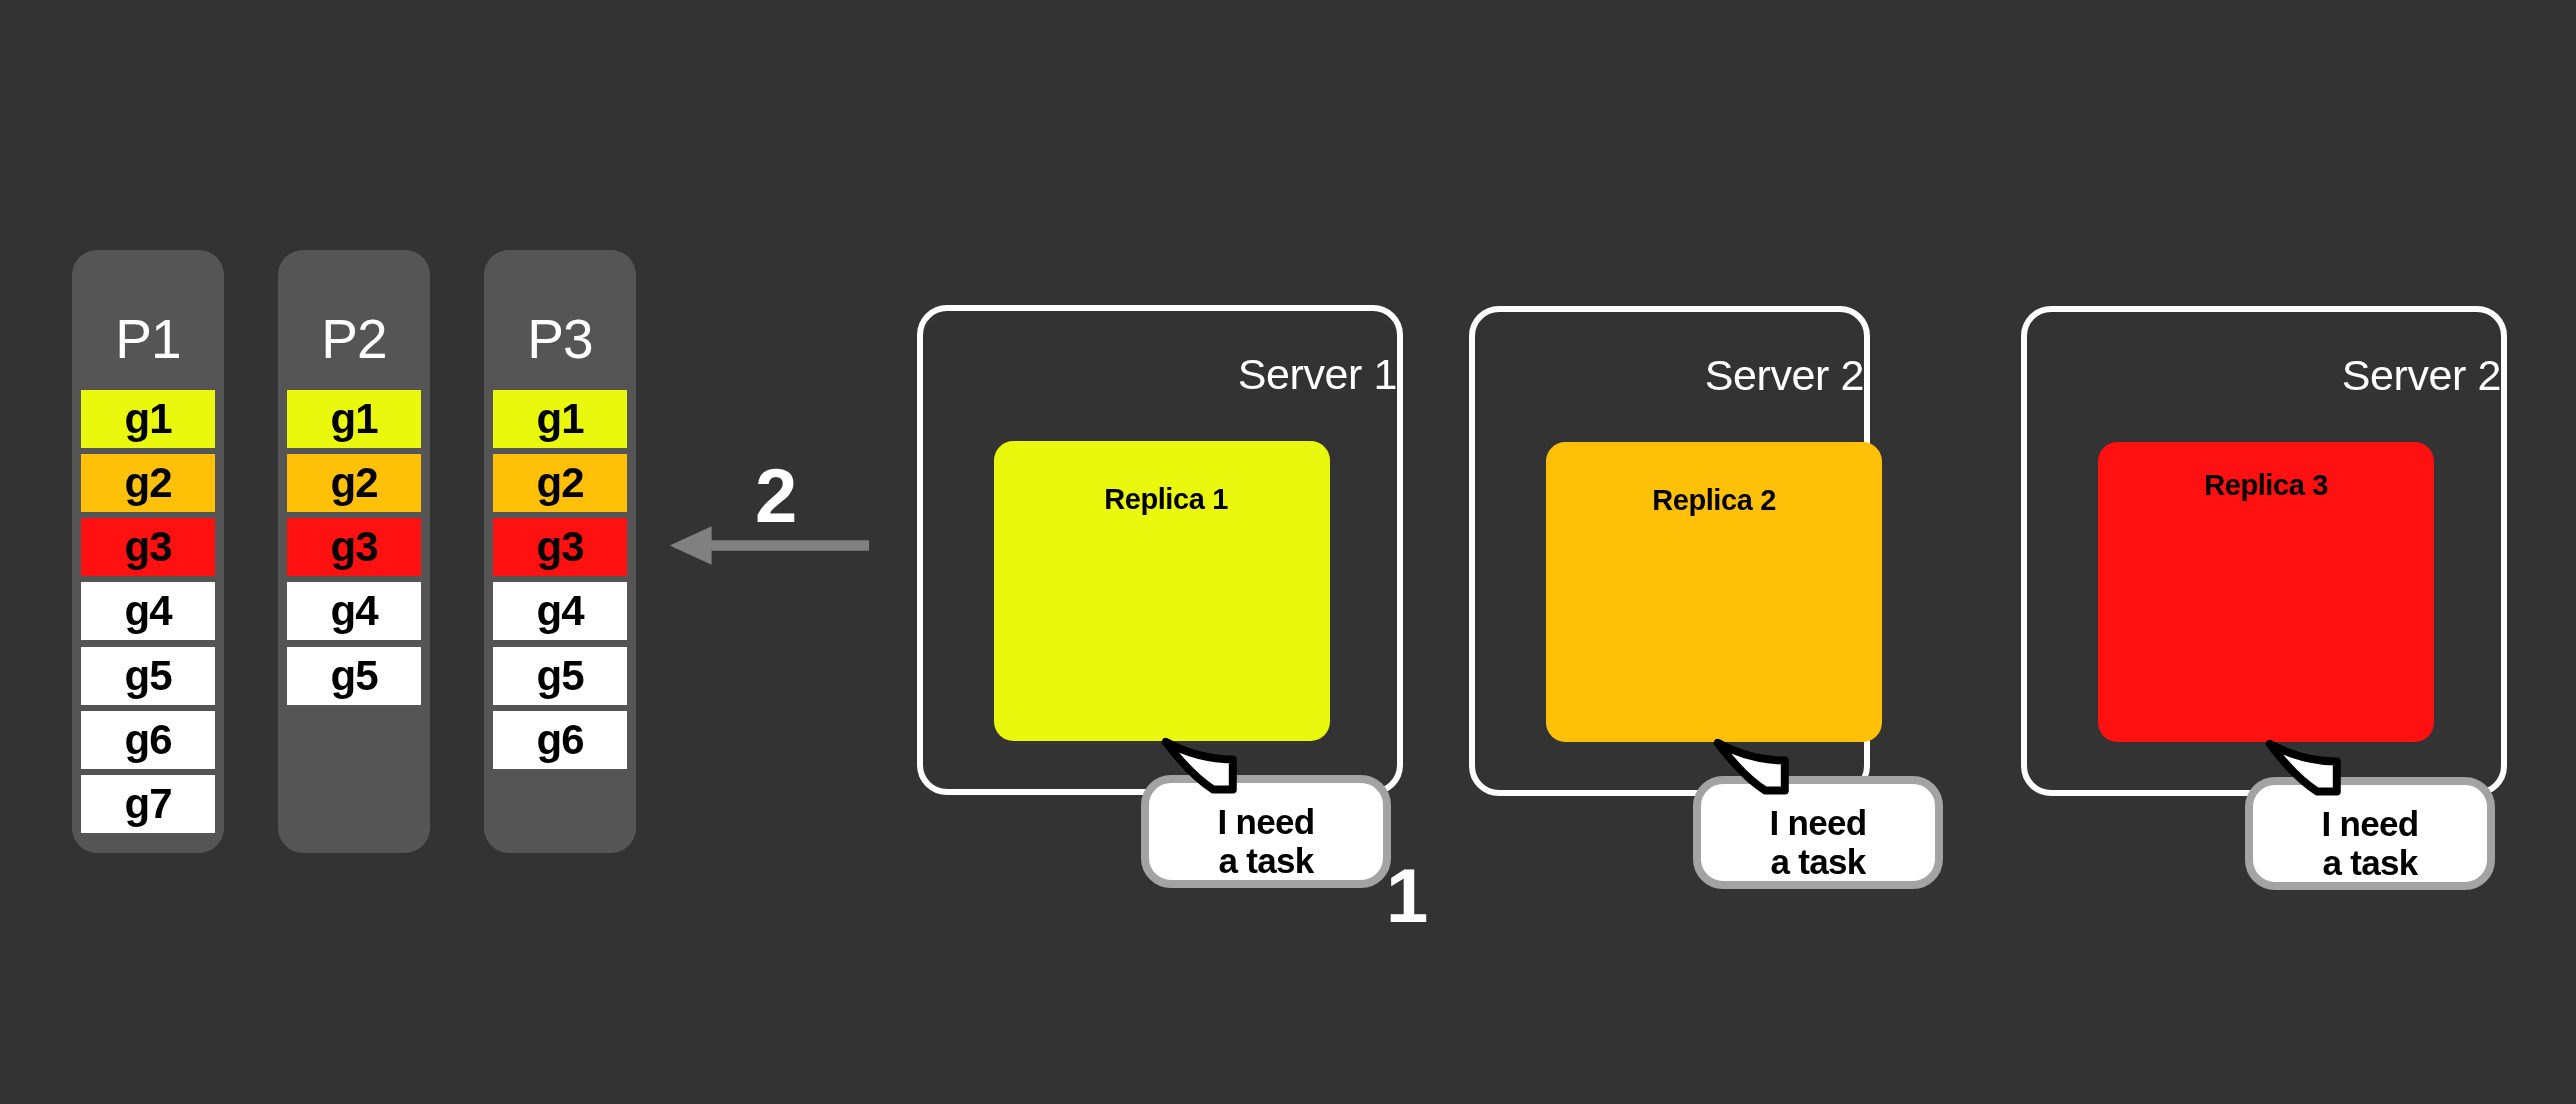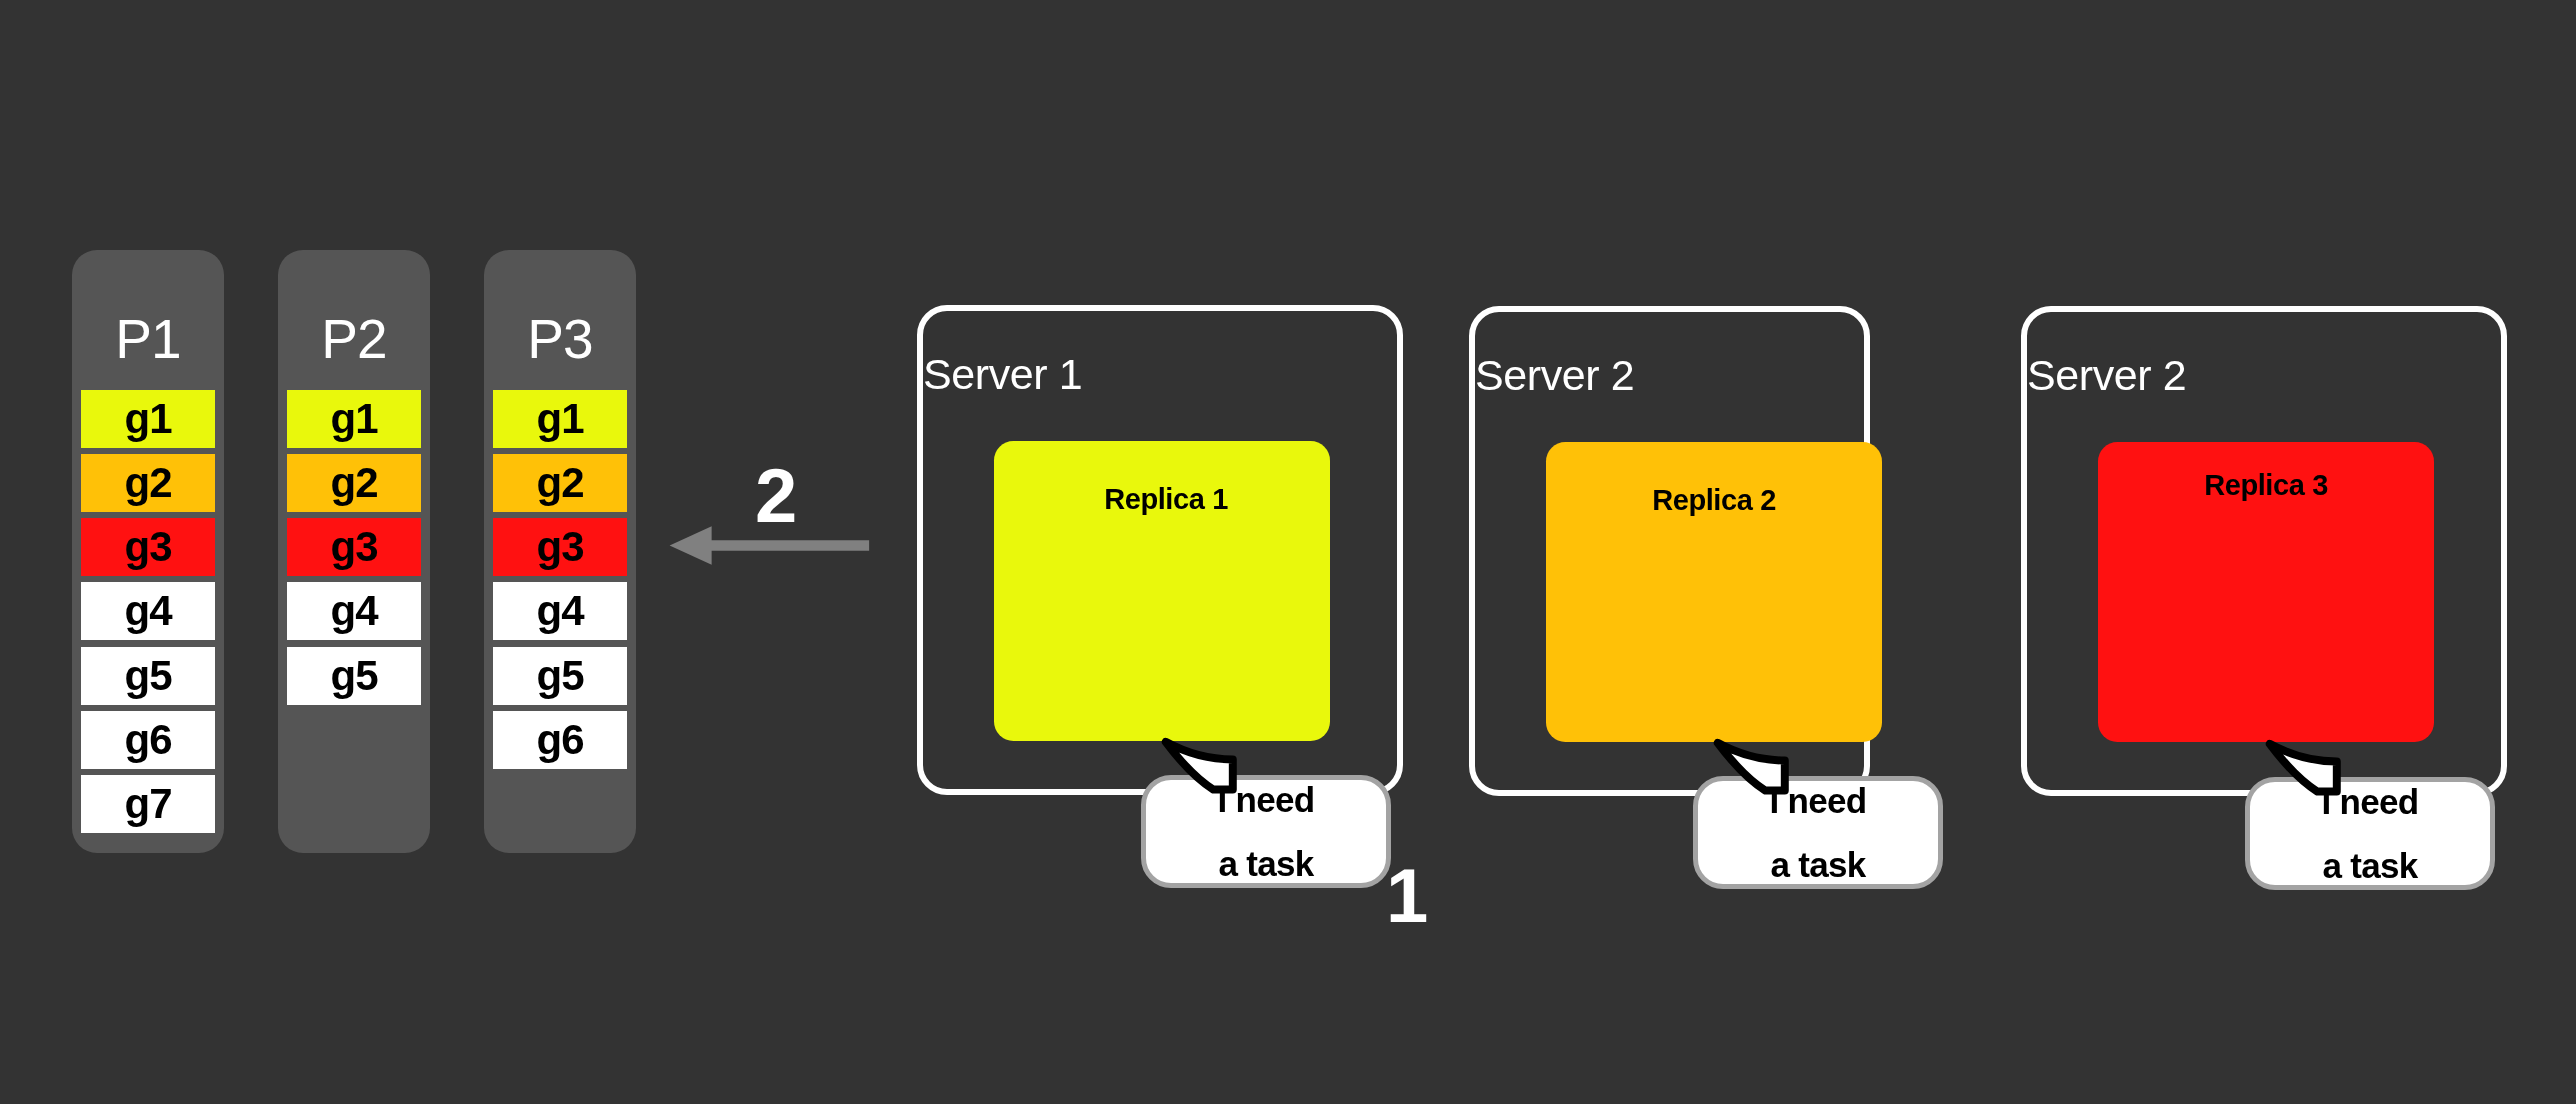--- a/index.html
+++ b/index.html
@@ -82,21 +82,21 @@
     position: absolute;
     border: 6.2px solid #ffffff;
     border-radius: 30px;
     background: transparent;
   }
 
   .server-title {
     position: absolute;
     left: 0;
     right: 0;
-    text-align: left;
+    text-align: right;
     color: #ffffff;
     font-size: 43px;
     font-weight: 400;
     letter-spacing: -0.4px;
     user-select: none;
   }
 
   .replica-box {
     position: absolute;
     border-radius: 19.4px;
@@ -120,26 +120,26 @@
     position: absolute;
   }
 
   .bubble-body {
     position: absolute;
     left: 0;
     top: 42px;
     width: 250px;
     height: 113px;
     background: #ffffff;
-    border: 5px solid #a3a3a3;
+    border: 8px solid #a3a3a3;
     border-radius: 30px;
     display: flex;
     flex-direction: column;
     align-items: center;
-    justify-content: space-between;
+    justify-content: flex-end;
     z-index: 2;
   }
 
   .bubble-line {
     color: #000000;
     font-size: 35px;
     font-weight: 700;
     line-height: 1.12;
     letter-spacing: -0.7px;
     user-select: none;

